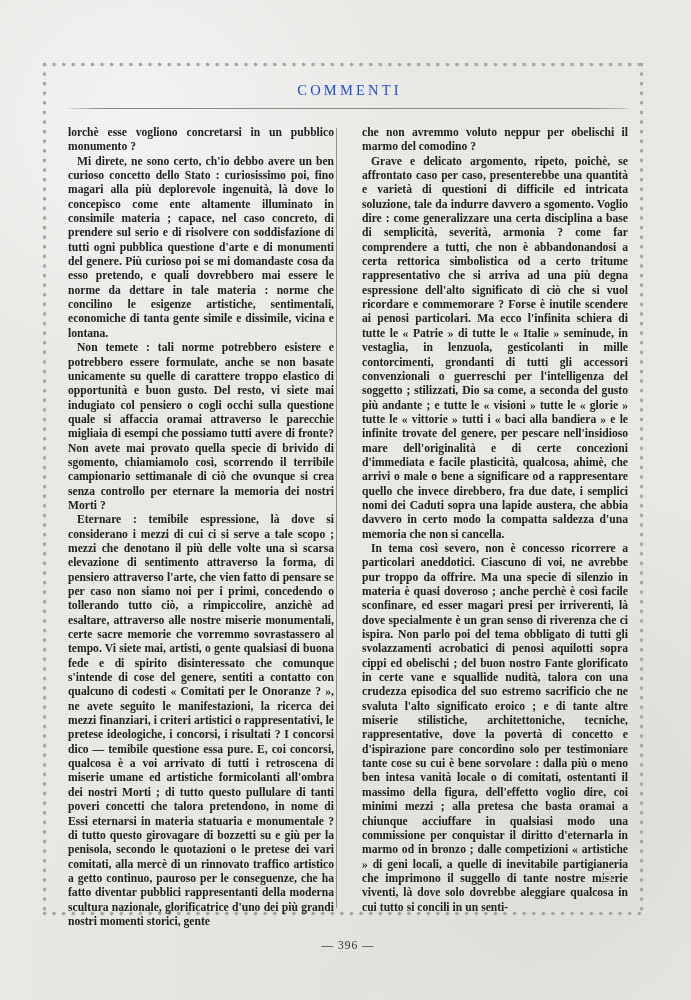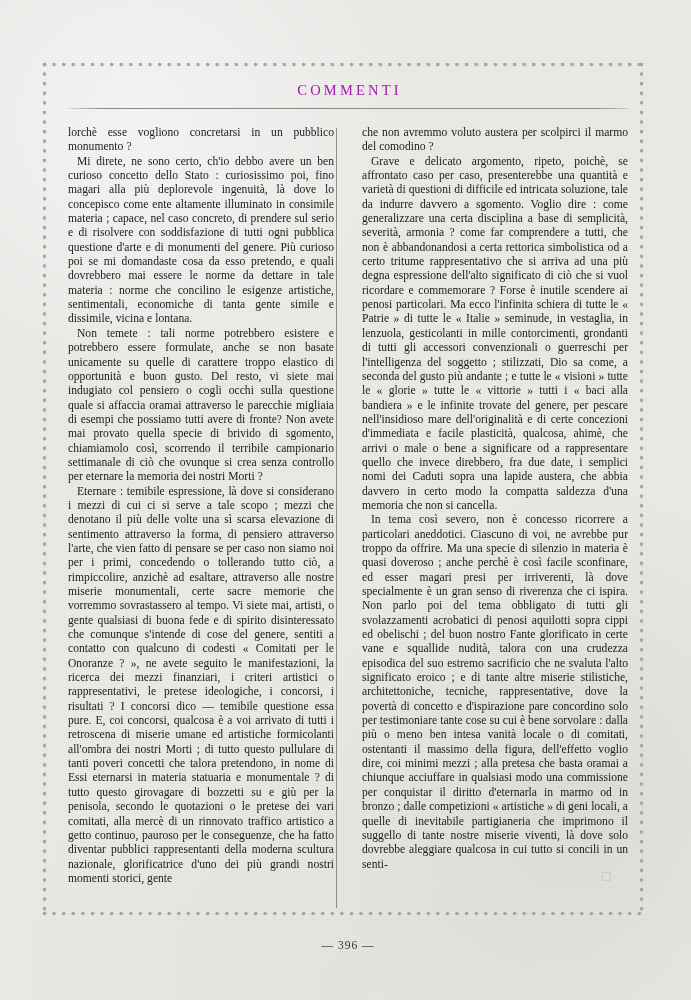--- a/index.html
+++ b/index.html
@@ -68,36 +68,37 @@
     left: 68px;
     top: 82px;
     width: 560px;
     z-index: 2;
   }
 
   #running-head {
     text-align: center;
     font-size: 14.5px;
     letter-spacing: 3.2px;
-    color: #a21caf;
+    color: #1d4ed8;
     text-indent: 3.2px;
     font-family: "Liberation Serif", serif;
     padding-bottom: 9px;
   }
   #head-rule {
     height: 1px;
     width: 560px;
     background: linear-gradient(to right, rgba(120,119,116,.15), #8c8b88 6%, #8c8b88 94%, rgba(120,119,116,.25));
     margin-bottom: 17px;
   }
 
   #columns {
     position: relative;
     display: flex;
     column-gap: 4px;
+    font-weight: bold;
   }
   .col {
     width: 268px;
     font-size: 11.6px;
     line-height: 14.35px;
     text-align: justify;
     color: #22211f;
     -webkit-hyphens: none;
     hyphens: none;
     word-spacing: 0.1px;
@@ -170,21 +171,21 @@
       <div id="col-rule"></div>
 
       <div class="col" id="col-left">
         <p class="noindent">lorchè esse vogliono concretarsi in un pubblico monumento ?</p>
         <p>Mi direte, ne sono certo, ch'io debbo avere un ben curioso concetto dello Stato : curiosissimo poi, fino magari alla più deplorevole ingenuità, là dove lo concepisco come ente altamente illuminato in consimile materia ; capace, nel caso concreto, di prendere sul serio e di risolvere con soddisfazione di tutti ogni pubblica questione d'arte e di monumenti del genere. Più curioso poi se mi domandaste cosa da esso pretendo, e quali dovrebbero mai essere le norme da dettare in tale materia : norme che concilino le esigenze artistiche, sentimentali, economiche di tanta gente simile e dissimile, vicina e lontana.</p>
         <p>Non temete : tali norme potrebbero esistere e potrebbero essere formulate, anche se non basate unicamente su quelle di carattere troppo elastico di opportunità e buon gusto. Del resto, vi siete mai indugiato col pensiero o cogli occhi sulla questione quale si affaccia oramai attraverso le parecchie migliaia di esempi che possiamo tutti avere di fronte? Non avete mai provato quella specie di brivido di sgomento, chiamiamolo così, scorrendo il terribile campionario settimanale di ciò che ovunque si crea senza controllo per eternare la memoria dei nostri Morti ?</p>
         <p>Eternare : temibile espressione, là dove si considerano i mezzi di cui ci si serve a tale scopo ; mezzi che denotano il più delle volte una sì scarsa elevazione di sentimento attraverso la forma, di pensiero attraverso l'arte, che vien fatto di pensare se per caso non siamo noi per i primi, concedendo o tollerando tutto ciò, a rimpiccolire, anzichè ad esaltare, attraverso alle nostre miserie monumentali, certe sacre memorie che vorremmo sovrastassero al tempo. Vi siete mai, artisti, o gente qualsiasi di buona fede e di spirito disinteressato che comunque s'intende di cose del genere, sentiti a contatto con qualcuno di codesti « Comitati per le Onoranze ? », ne avete seguito le manifestazioni, la ricerca dei mezzi finanziari, i criteri artistici o rappresentativi, le pretese ideologiche, i concorsi, i risultati ? I concorsi dico — temibile questione essa pure. E, coi concorsi, qualcosa è a voi arrivato di tutti i retroscena di miserie umane ed artistiche formicolanti all'ombra dei nostri Morti ; di tutto questo pullulare di tanti poveri concetti che talora pretendono, in nome di Essi eternarsi in materia statuaria e monumentale ? di tutto questo girovagare di bozzetti su e giù per la penisola, secondo le quotazioni o le pretese dei vari comitati, alla mercè di un rinnovato traffico artistico a getto continuo, pauroso per le conseguenze, che ha fatto diventar pubblici rappresentanti della moderna scultura nazionale, glorificatrice d'uno dei più grandi nostri momenti storici, gente</p>
       </div>
 
       <div class="col" id="col-right">
-        <p class="noindent">che non avremmo voluto austera per scolpirci il marmo del comodino ?</p>
+        <p class="noindent">che non avremmo voluto neppur per obelischi il marmo del comodino ?</p>
         <p>Grave e delicato argomento, ripeto, poichè, se affrontato caso per caso, presenterebbe una quantità e varietà di questioni di difficile ed intricata soluzione, tale da indurre davvero a sgomento. Voglio dire : come generalizzare una certa disciplina a base di semplicità, severità, armonia ? come far comprendere a tutti, che non è abbandonandosi a certa rettorica simbolistica od a certo tritume rappresentativo che si arriva ad una più degna espressione dell'alto significato di ciò che si vuol ricordare e commemorare ? Forse è inutile scendere ai penosi particolari. Ma ecco l'infinita schiera di tutte le « Patrie » di tutte le « Italie » seminude, in vestaglia, in lenzuola, gesticolanti in mille contorcimenti, grondanti di tutti gli accessori convenzionali o guerreschi per l'intelligenza del soggetto ; stilizzati, Dio sa come, a seconda del gusto più andante ; e tutte le « visioni » tutte le « glorie » tutte le « vittorie » tutti i « baci alla bandiera » e le infinite trovate del genere, per pescare nell'insidioso mare dell'originalità e di certe concezioni d'immediata e facile plasticità, qualcosa, ahimè, che arrivi o male o bene a significare od a rappresentare quello che invece direbbero, fra due date, i semplici nomi dei Caduti sopra una lapide austera, che abbia davvero in certo modo la compatta saldezza d'una memoria che non si cancella.</p>
         <p>In tema così severo, non è concesso ricorrere a particolari aneddotici. Ciascuno di voi, ne avrebbe pur troppo da offrire. Ma una specie di silenzio in materia è quasi doveroso ; anche perchè è così facile sconfinare, ed esser magari presi per irriverenti, là dove specialmente è un gran senso di riverenza che ci ispira. Non parlo poi del tema obbligato di tutti gli svolazzamenti acrobatici di penosi aquilotti sopra cippi ed obelischi ; del buon nostro Fante glorificato in certe vane e squallide nudità, talora con una crudezza episodica del suo estremo sacrificio che ne svaluta l'alto significato eroico ; e di tante altre miserie stilistiche, architettoniche, tecniche, rappresentative, dove la povertà di concetto e d'ispirazione pare concordino solo per testimoniare tante cose su cui è bene sorvolare : dalla più o meno ben intesa vanità locale o di comitati, ostentanti il massimo della figura, dell'effetto voglio dire, coi minimi mezzi ; alla pretesa che basta oramai a chiunque acciuffare in qualsiasi modo una commissione per conquistar il diritto d'eternarla in marmo od in bronzo ; dalle competizioni « artistiche » di geni locali, a quelle di inevitabile partigianeria che imprimono il suggello di tante nostre miserie viventi, là dove solo dovrebbe aleggiare qualcosa in cui tutto si concili in un senti-</p>
       </div>
     </div>
 
     <div id="pagenum">— 396 —</div>
   </div>
 
   <div id="corner-mark"></div>
   <div id="grain"></div>

